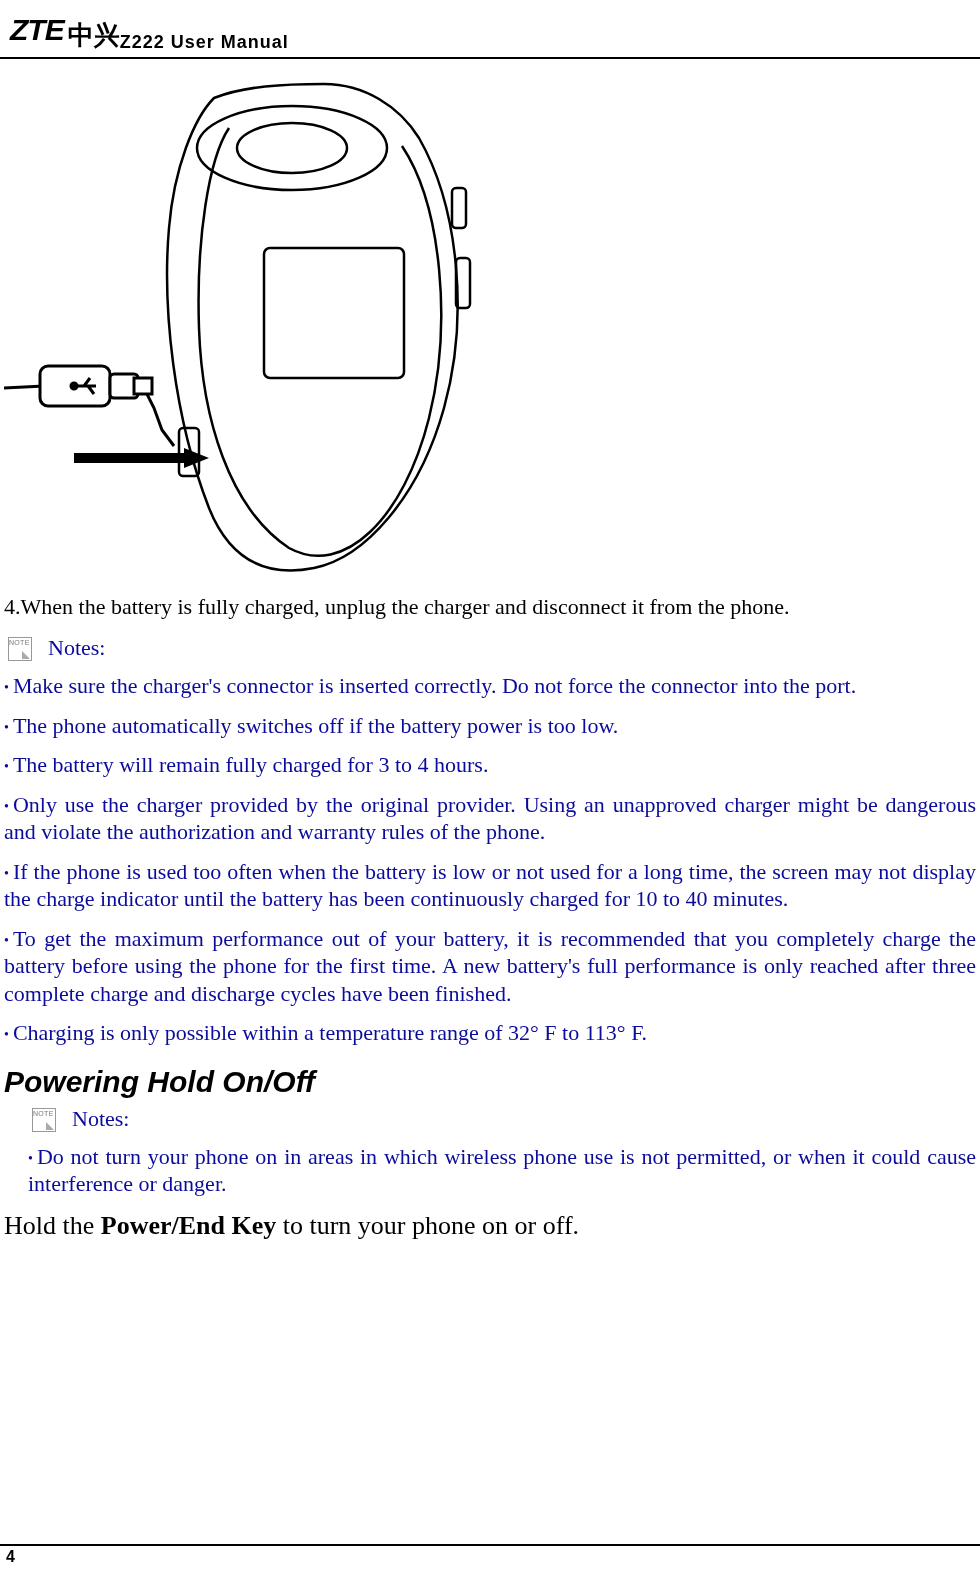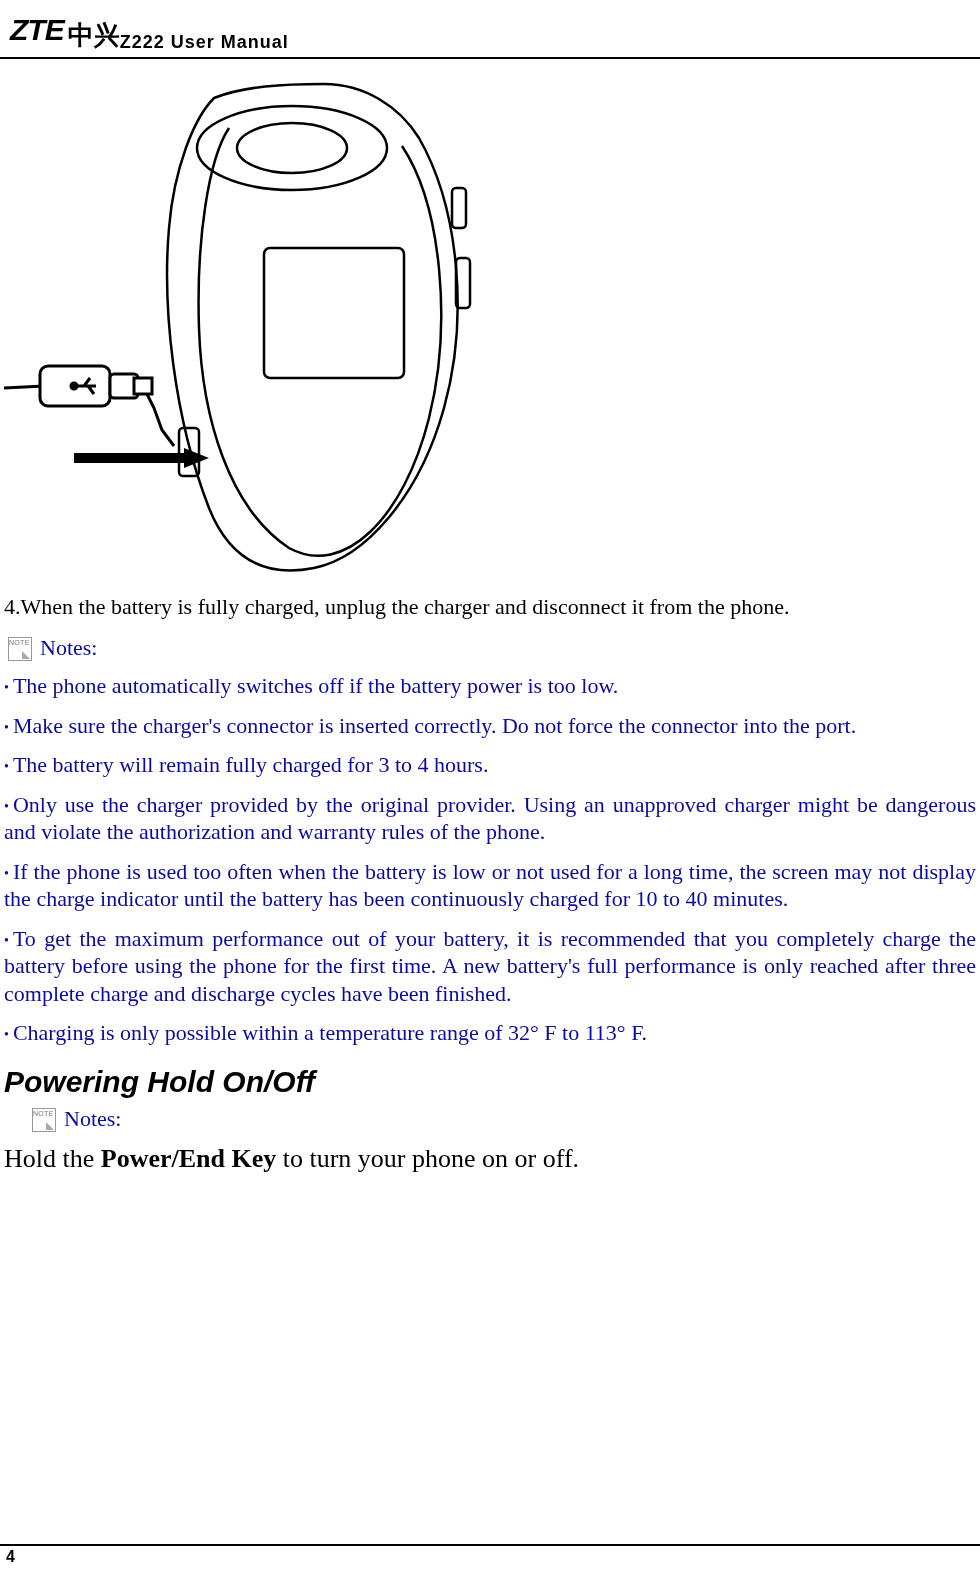--- a/index.html
+++ b/index.html
@@ -64,21 +64,21 @@
   .p-body {
     font-size: 22px;
     line-height: 1.2;
     margin: 4px 0 14px 0;
     text-align: justify;
   }
 
   .notes-row {
     display: flex;
     align-items: center;
-    gap: 6px;
+    gap: 14px;
     margin: 6px 0 10px 0;
   }
   .note-icon {
     width: 30px; height: 28px;
     display: inline-block;
     position: relative;
     background: #fff;
   }
   .note-icon::before {
     content: "";
@@ -212,38 +212,41 @@
     <p class="p-body">4.When the battery is fully charged, unplug the charger and disconnect it from the phone.</p>
 
     <div class="notes-row">
       <span class="note-icon">
           <span class="note-dogear"></span>
         </span>
       <span class="notes-label">Notes:</span>
     </div>
 
     <div class="blue-bullets">
+      <div class="li"><span class="dot">•</span><span>Make  sure  the  charger's  connector  is  inserted correctly. Do not force the connector into the port.</span></div>
       <div class="li"><span class="dot">•</span><span>The phone automatically switches off if the battery power is too low.</span></div>
-      <div class="li"><span class="dot">•</span><span>Make  sure  the  charger's  connector  is  inserted correctly. Do not force the connector into the port.</span></div>
       <div class="li"><span class="dot">•</span><span>The  battery  will  remain  fully  charged  for  3 to 4 hours.</span></div>
       <div class="li"><span class="dot">•</span><span>Only  use  the  charger  provided  by  the  original  provider.  Using  an  unapproved  charger  might  be dangerous and violate the authorization and warranty rules of the phone.</span></div>
       <div class="li"><span class="dot">•</span><span>If  the  phone  is  used  too  often  when  the battery is low or not used for a long time, the screen may not display the charge indicator until the battery has been continuously charged for 10 to 40 minutes.</span></div>
       <div class="li"><span class="dot">•</span><span>To  get  the  maximum  performance  out  of  your battery, it is recommended that you completely charge the battery before using the phone for the first time. A new battery's full performance is only reached after three complete charge and discharge cycles have been finished.</span></div>
       <div class="li"><span class="dot">•</span><span>Charging  is  only  possible  within  a  temperature range of 32° F to 113° F.</span></div>
     </div>
 
     <h2 class="section">Powering Hold On/Off</h2>
 
     <div class="after-power">
       <div class="notes-row">
         <span class="note-icon">
             <span class="note-dogear"></span>
           </span>
         <span class="notes-label">Notes:</span>
       </div>
+      <div class="blue-bullets">
+        <div class="li"><span class="dot">•</span><span>Do  not  turn  your  phone  on  in  areas  in which wireless phone use is not permitted, or when it could cause interference or danger.</span></div>
+      </div>
     </div>
 
     <p class="hold-line">
       <span>Hold the </span><b>Power/End Key</b><span> to turn your phone on or off.</span>
     </p>
 
   </div>
 
   <div class="ftr">
     <span class="pg">4</span>

